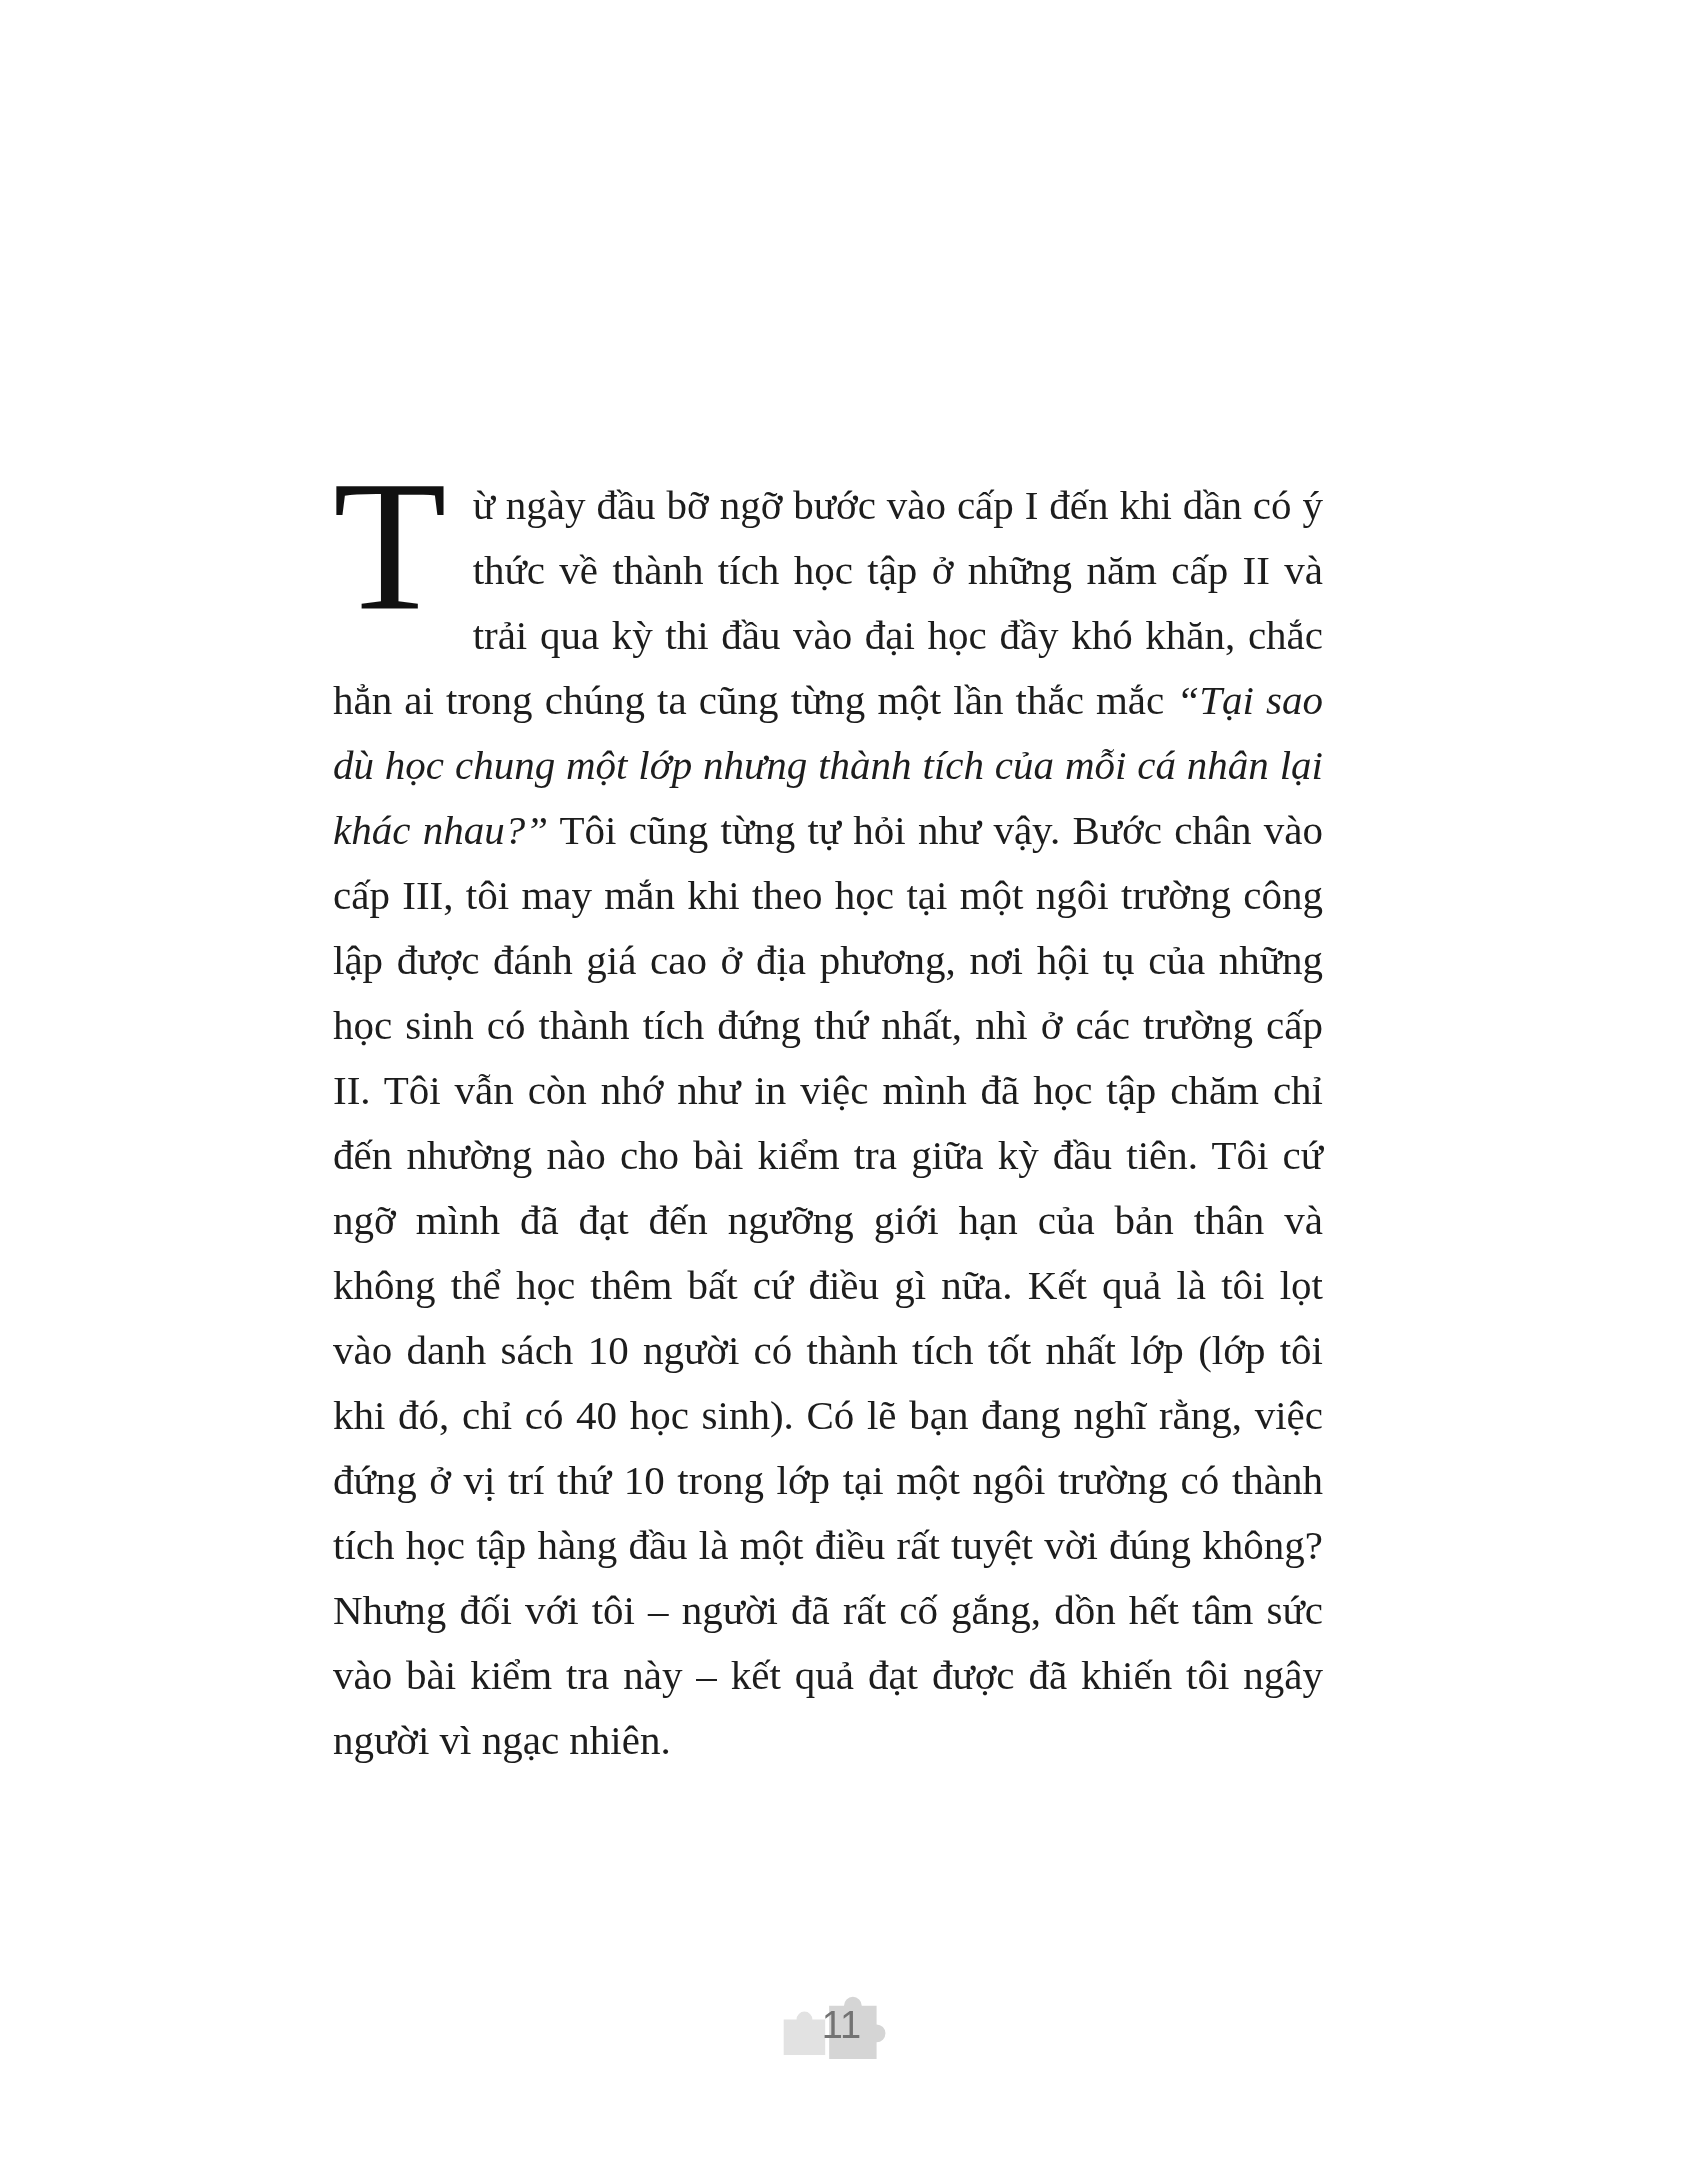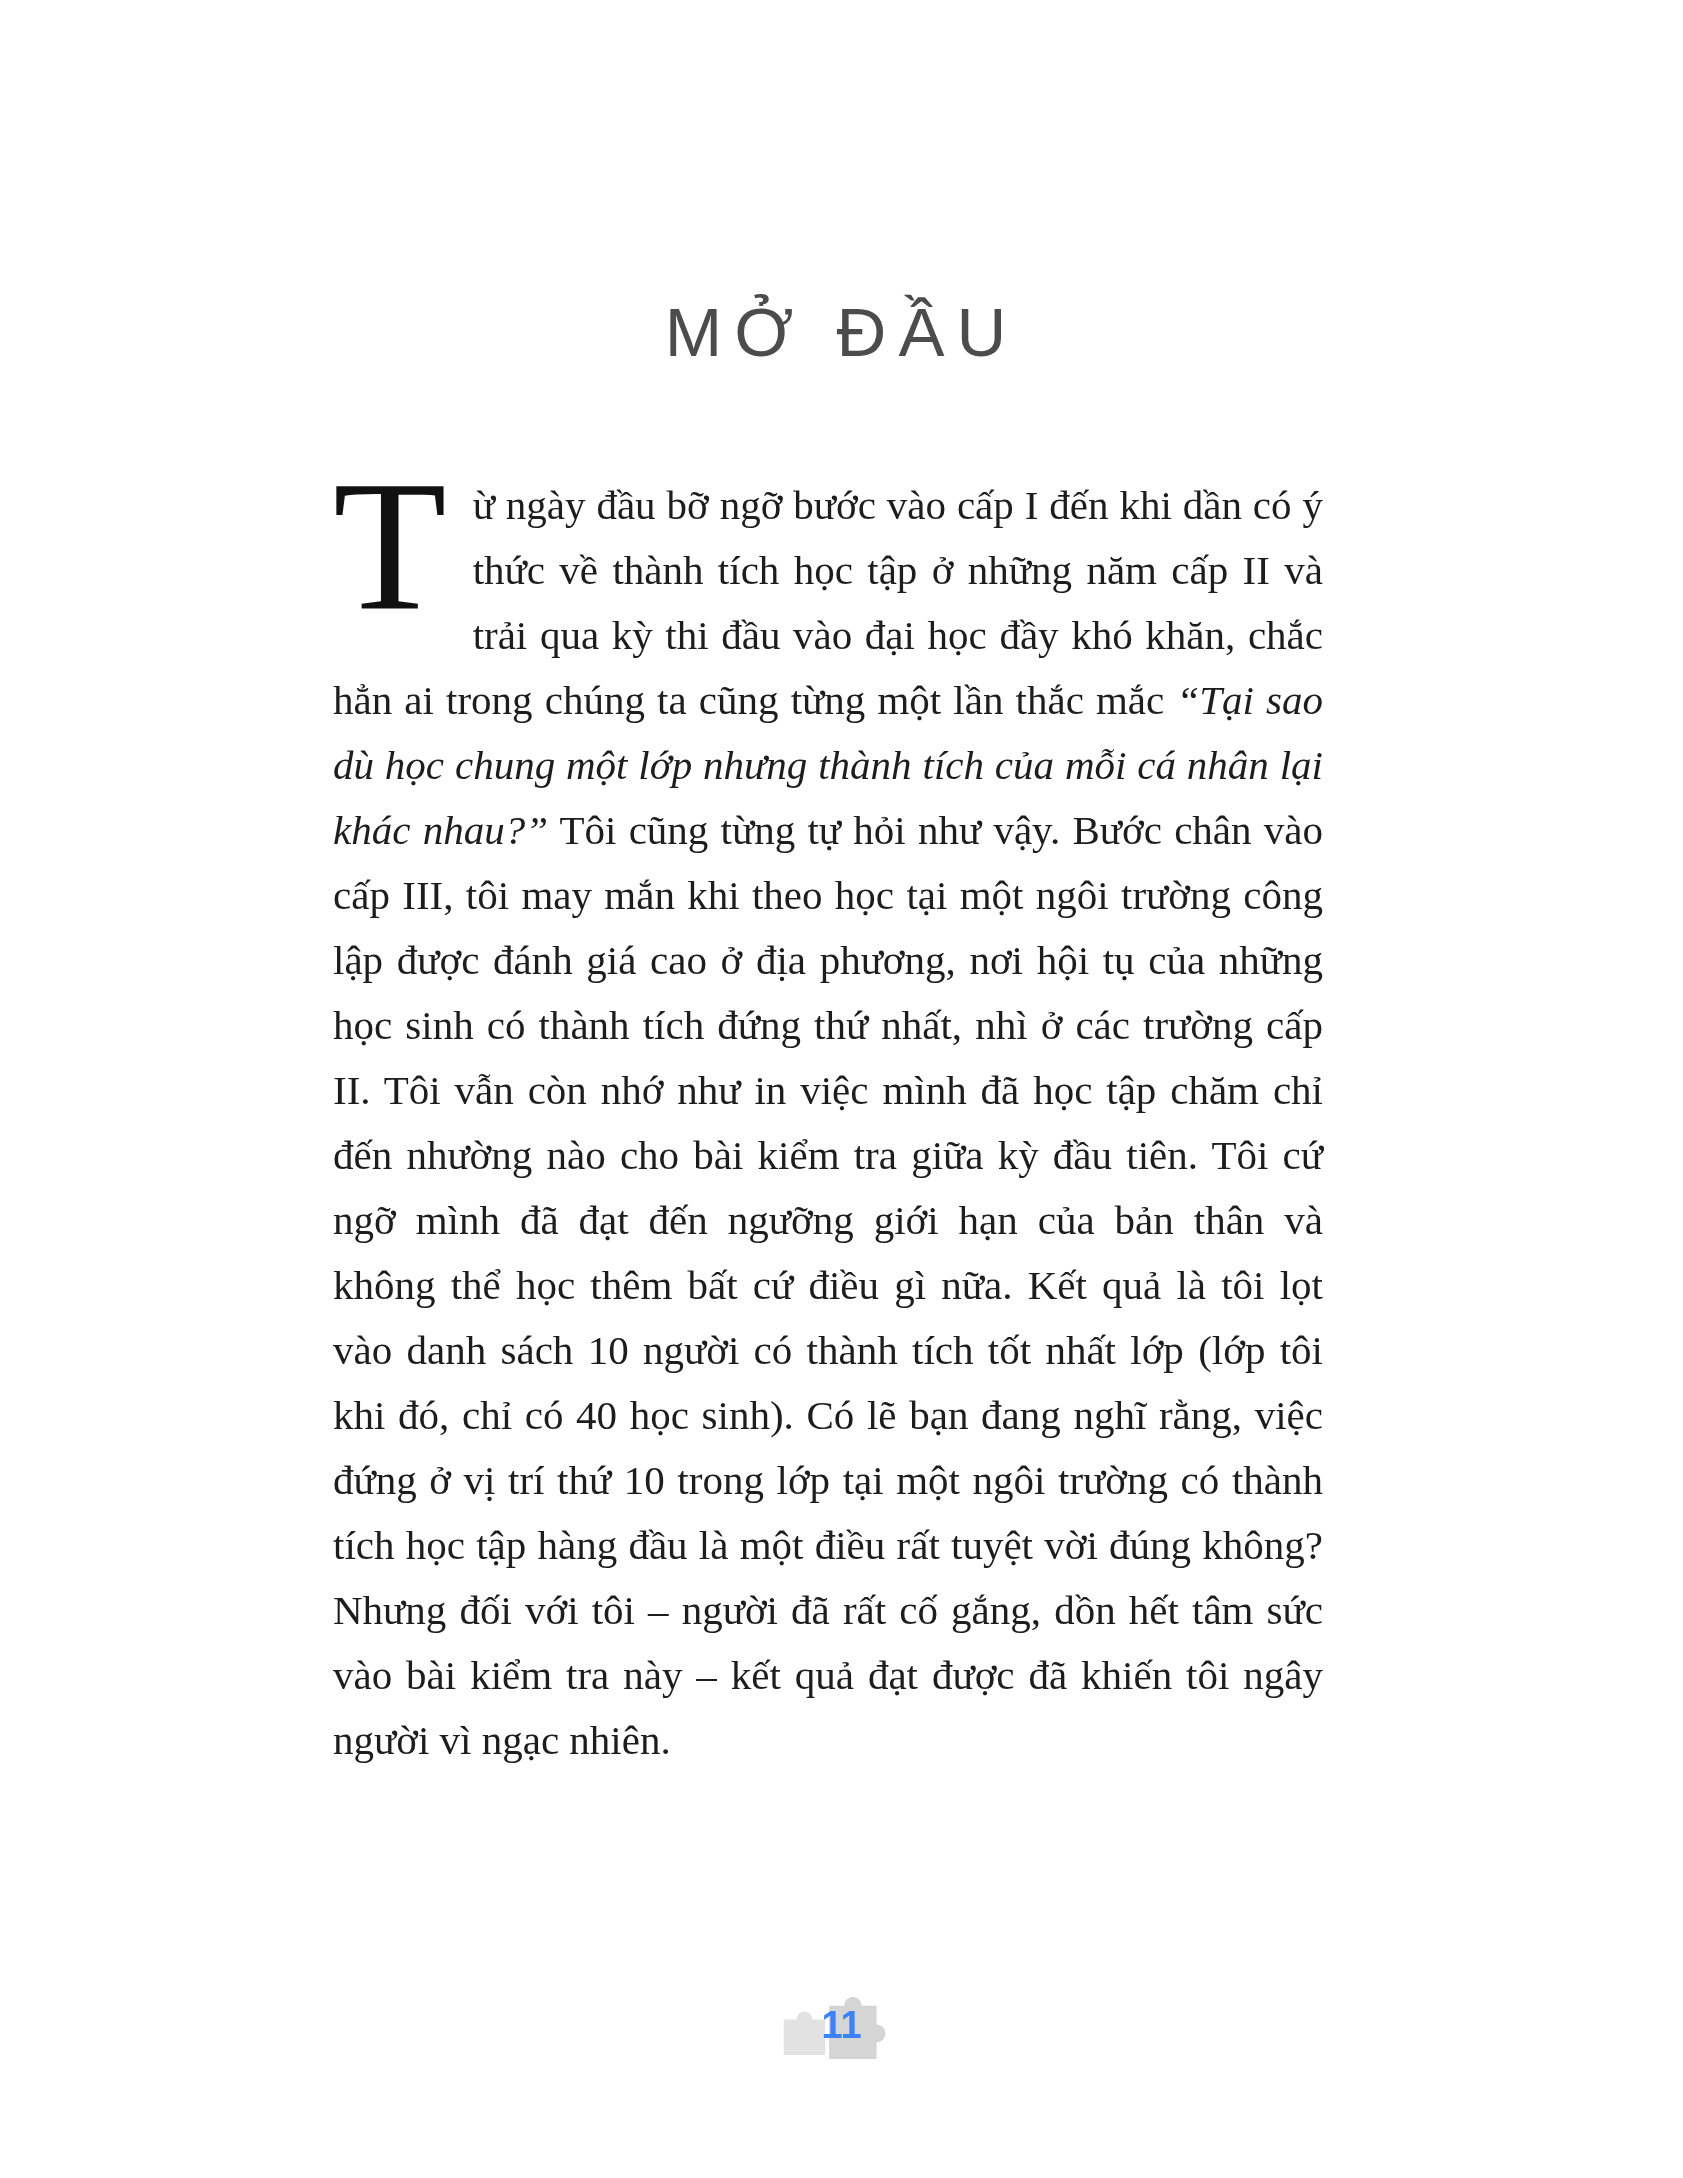--- a/index.html
+++ b/index.html
@@ -66,31 +66,30 @@
     width: 149px;
     height: 83px;
   }
   .page-number {
     position: absolute;
     top: 24px;
     left: 0;
     width: 100%;
     text-align: center;
     font-family: "Liberation Sans", sans-serif;
-    font-weight: bold;
+    font-weight: normal;
     font-size: 38px;
-    color: #3b82f6;
+    color: #737373;
   }
 </style>
 </head>
 <body>
 
 <div class="page">
 
-  <h1 class="chapter-title">MỞ ĐẦU</h1>
 
   <p class="body-paragraph">
     <span class="drop-cap">T</span><span>ừ ngày đầu bỡ ngỡ bước vào cấp I đến khi dần có ý thức về thành tích học tập ở những năm cấp II và trải qua kỳ thi đầu vào đại học đầy khó khăn, chắc hẳn ai trong chúng ta cũng từng một lần thắc mắc </span><span class="quote-italic">“Tại sao dù học chung một lớp nhưng thành tích của mỗi cá nhân lại khác nhau?”</span><span> Tôi cũng từng tự hỏi như vậy. Bước chân vào cấp III, tôi may mắn khi theo học tại một ngôi trường công lập được đánh giá cao ở địa phương, nơi hội tụ của những học sinh có thành tích đứng thứ nhất, nhì ở các trường cấp II. Tôi vẫn còn nhớ như in việc mình đã học tập chăm chỉ đến nhường nào cho bài kiểm tra giữa kỳ đầu tiên. Tôi cứ ngỡ mình đã đạt đến ngưỡng giới hạn của bản thân và không thể học thêm bất cứ điều gì nữa. Kết quả là tôi lọt vào danh sách 10 người có thành tích tốt nhất lớp (lớp tôi khi đó, chỉ có 40 học sinh). Có lẽ bạn đang nghĩ rằng, việc đứng ở vị trí thứ 10 trong lớp tại một ngôi trường có thành tích học tập hàng đầu là một điều rất tuyệt vời đúng không? Nhưng đối với tôi – người đã rất cố gắng, dồn hết tâm sức vào bài kiểm tra này – kết quả đạt được đã khiến tôi ngây người vì ngạc nhiên.</span>
   </p>
 
   <div class="page-footer">
     <svg class="puzzle-svg" viewBox="0 0 150 84" xmlns="http://www.w3.org/2000/svg" aria-hidden="true">
       <path d="M16,40 h13 a8,8 0 1,1 16,0 h13 v36 h-42 z" fill="#e2e2e2"></path>
       <path d="M62,26 h15 a9,9 0 1,1 18,0 h15 v19 a9,9 0 1,1 0,18 v17 h-48 z" fill="#d5d5d5"></path>
     </svg>

